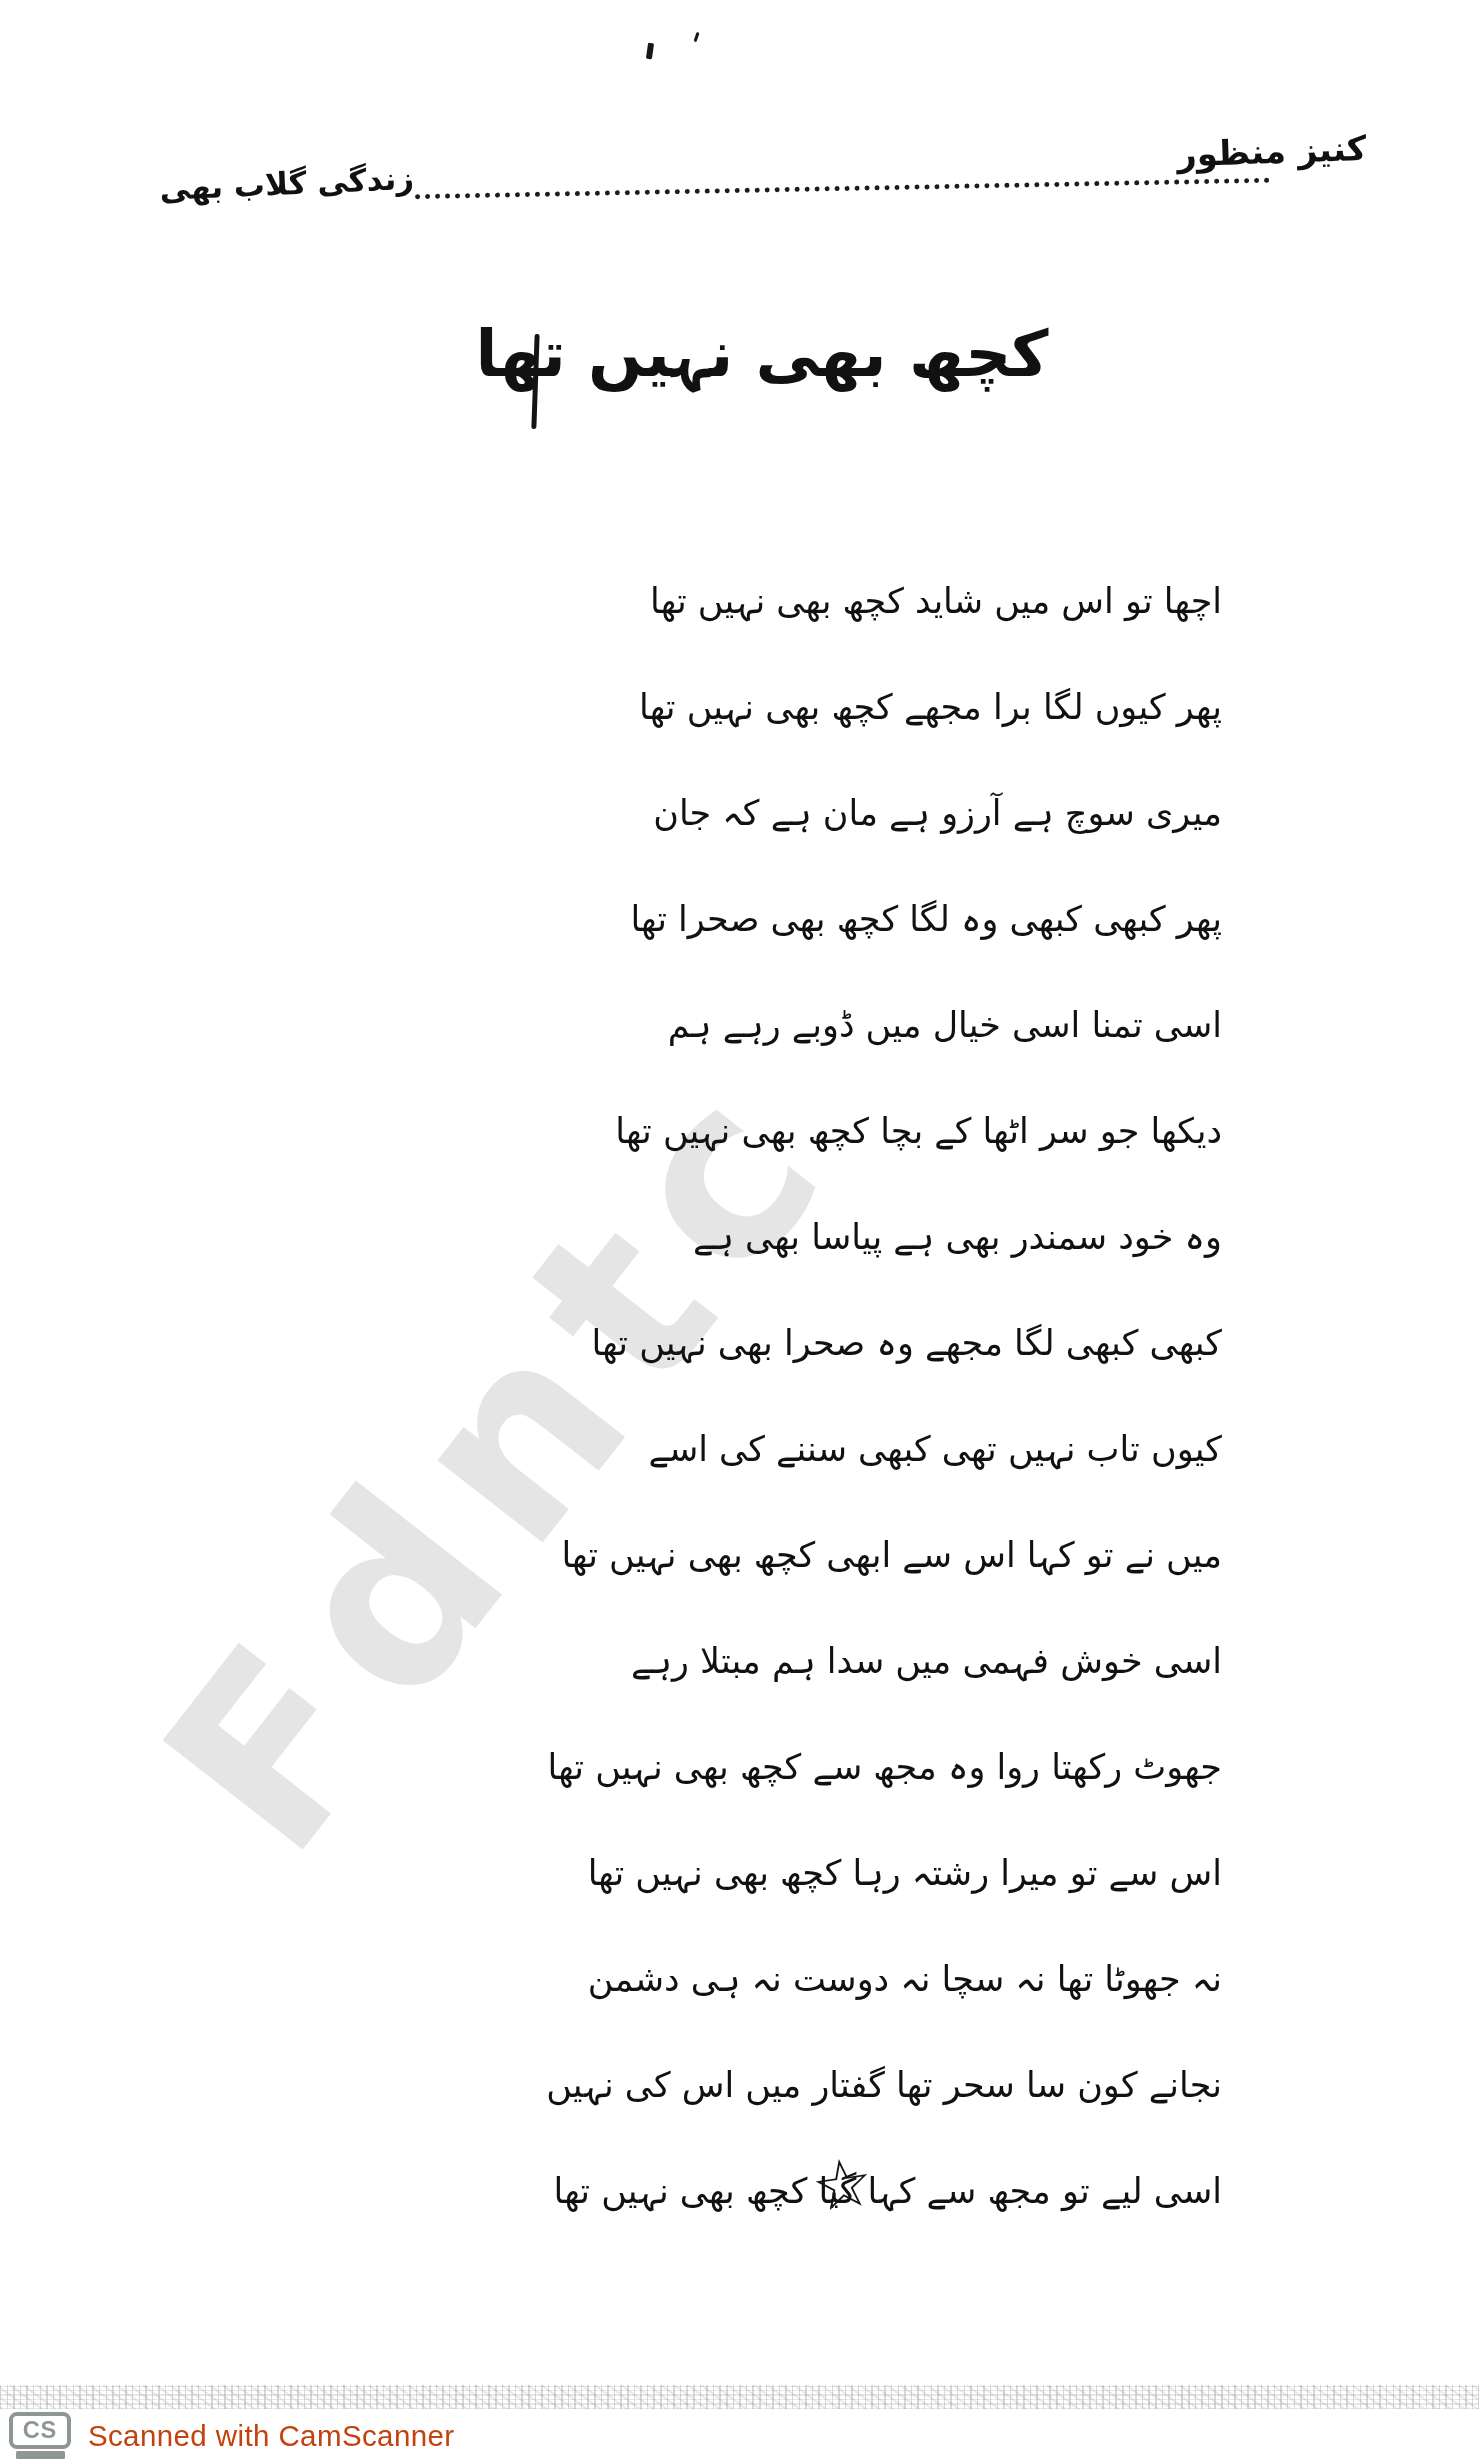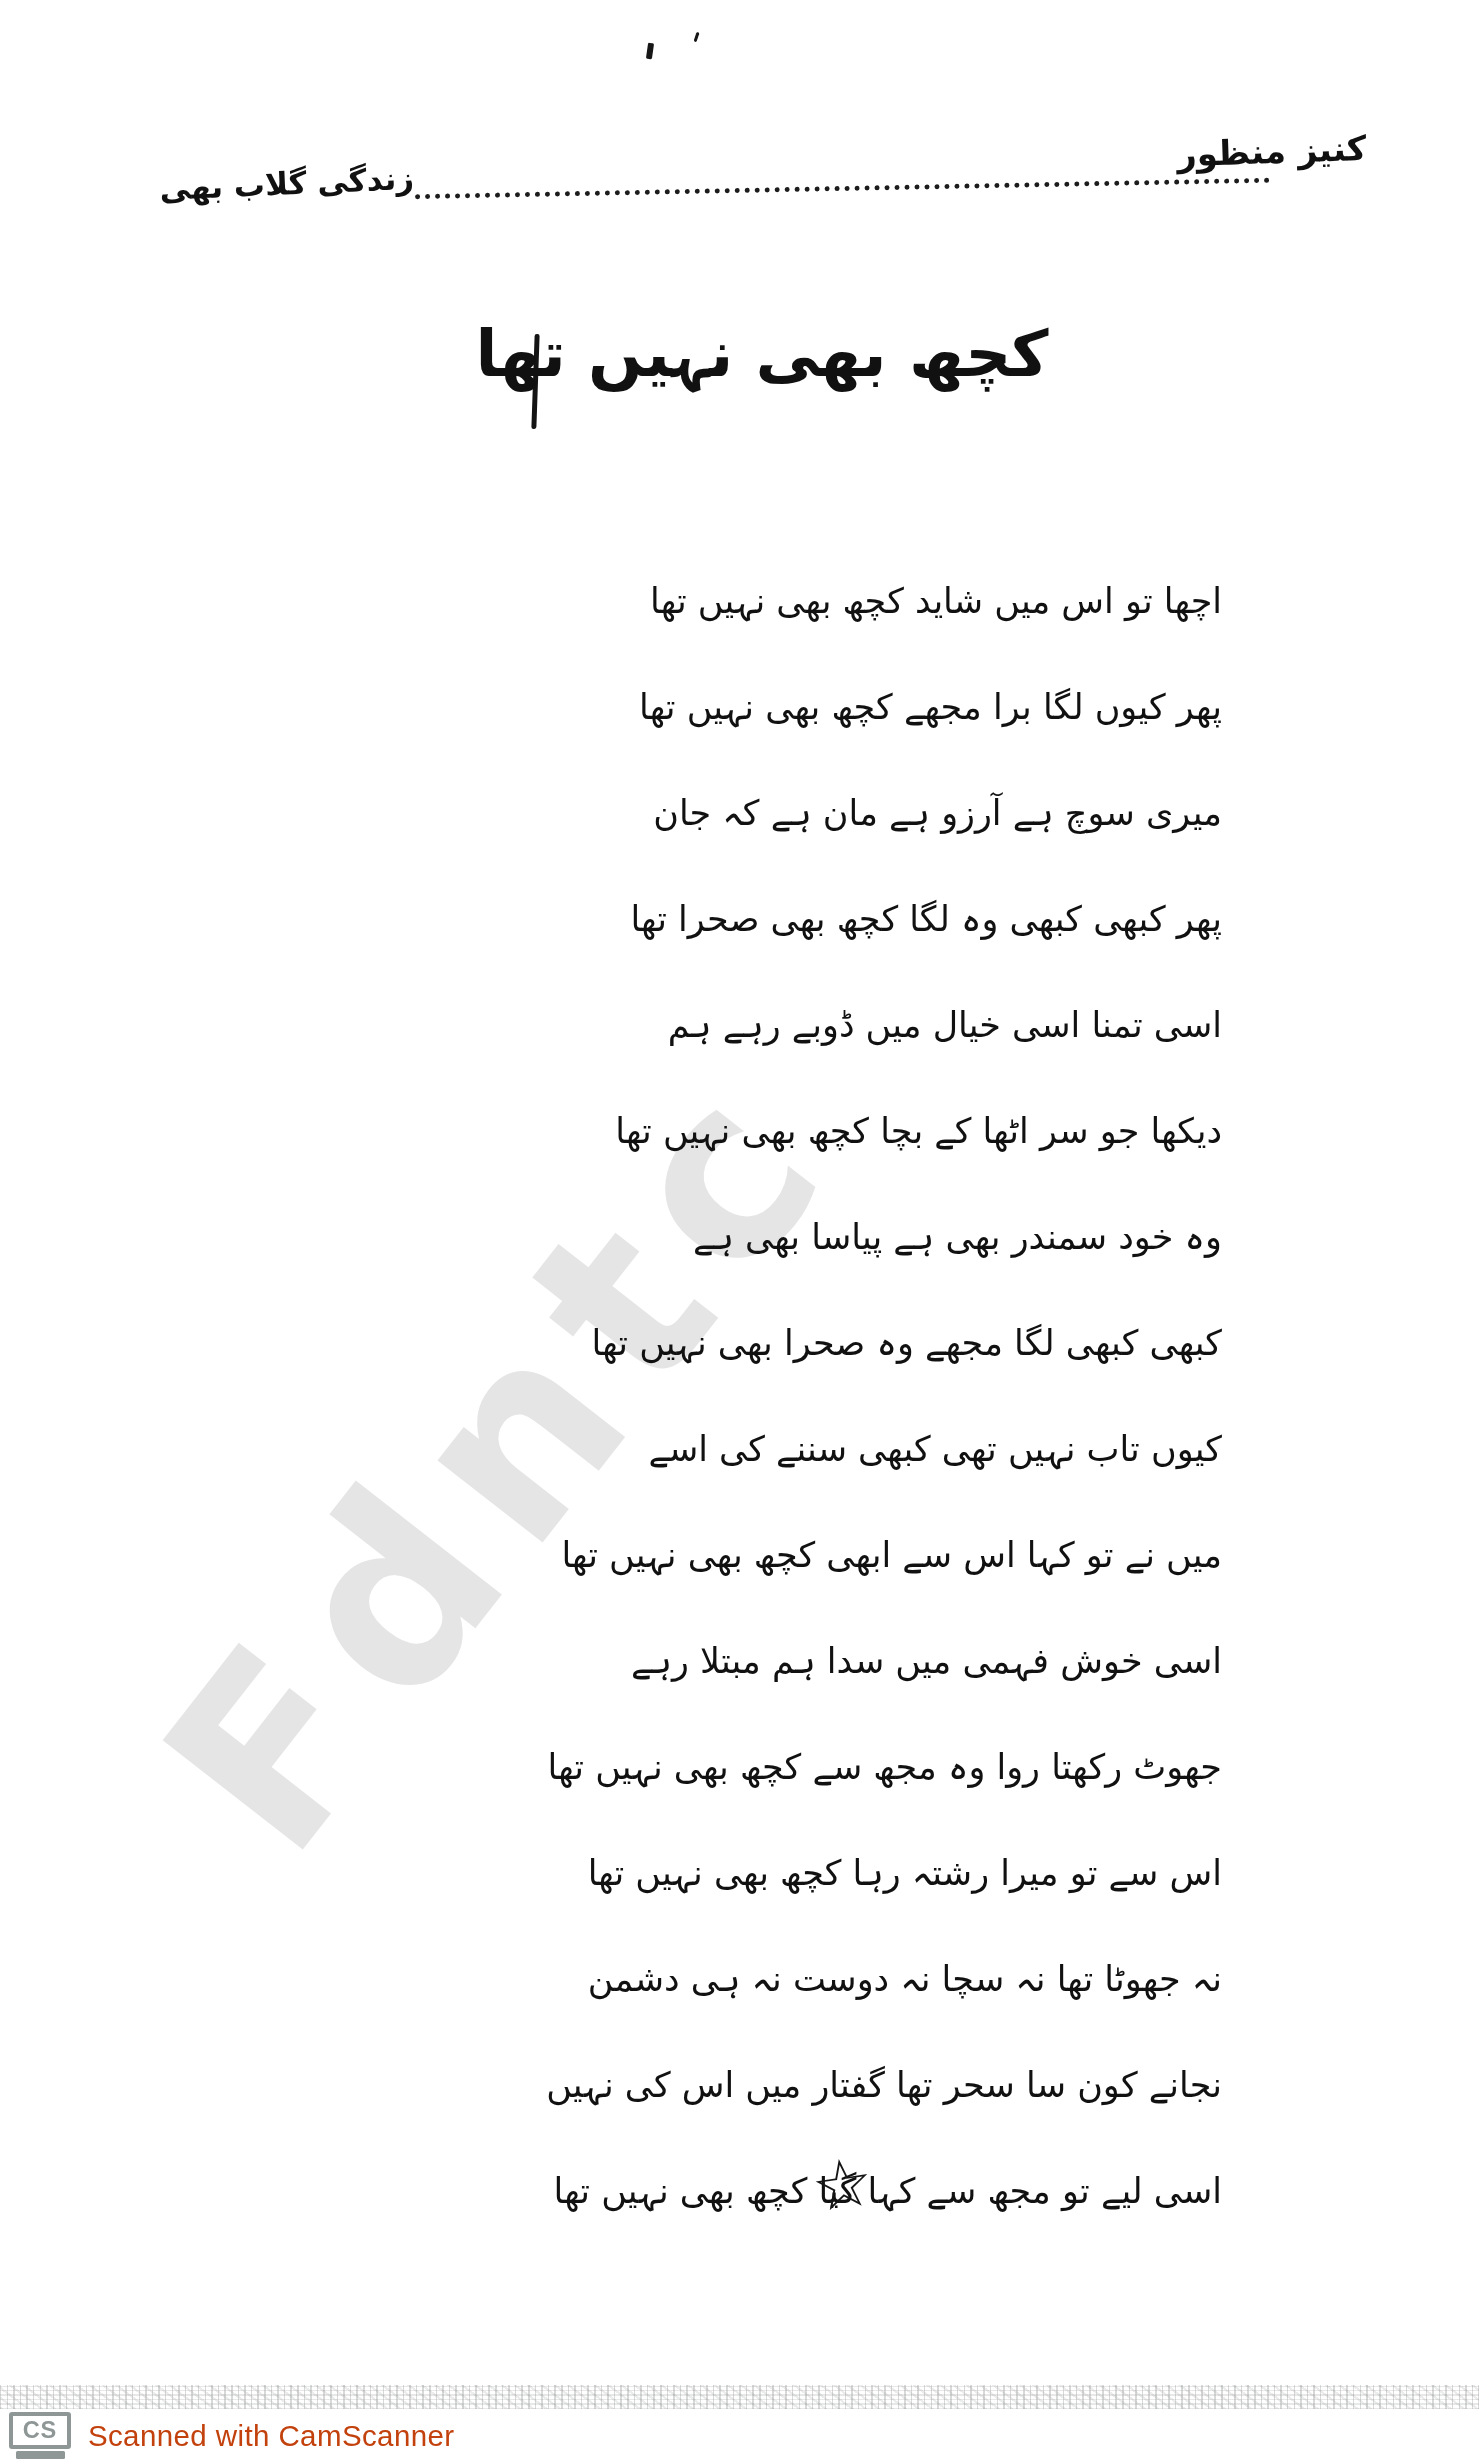--- a/index.html
+++ b/index.html
@@ -148,21 +148,21 @@
     background: #ffffff;
     display: flex;
     align-items: center;
   }
   .cs-logo { margin-left: 8.9px; width: 63px; }
   .cs-box {
     box-sizing: border-box;
     width: 62px;
     height: 37px;
     border: 4.4px solid #8f9796;
-    border-radius: 3px;
+    border-radius: 8px;
     display: flex;
     align-items: center;
     justify-content: center;
     background: #ffffff;
   }
   .cs-box span {
     font-family: "Liberation Sans", sans-serif;
     font-weight: bold;
     font-size: 23.6px;
     color: #8f9796;

